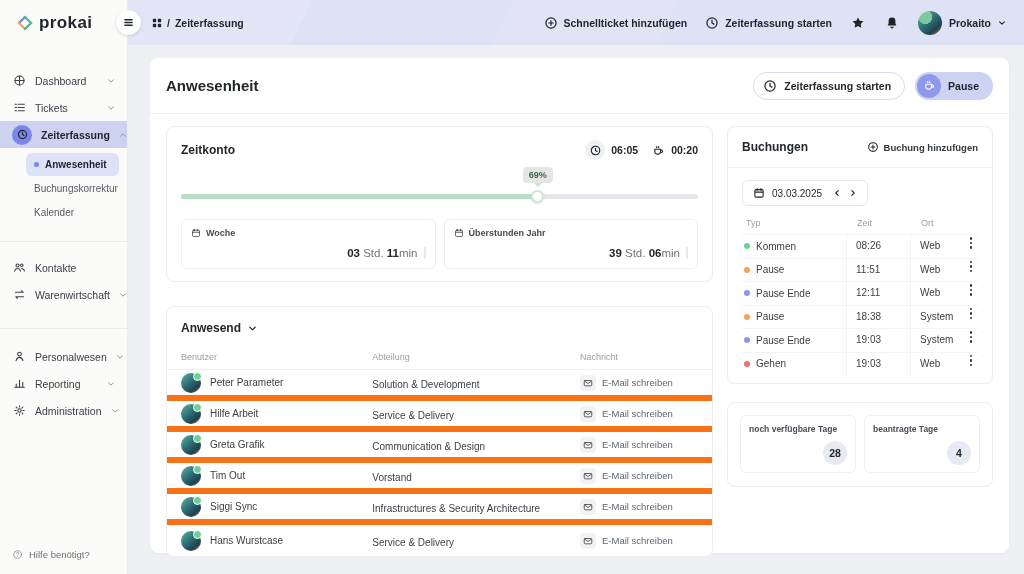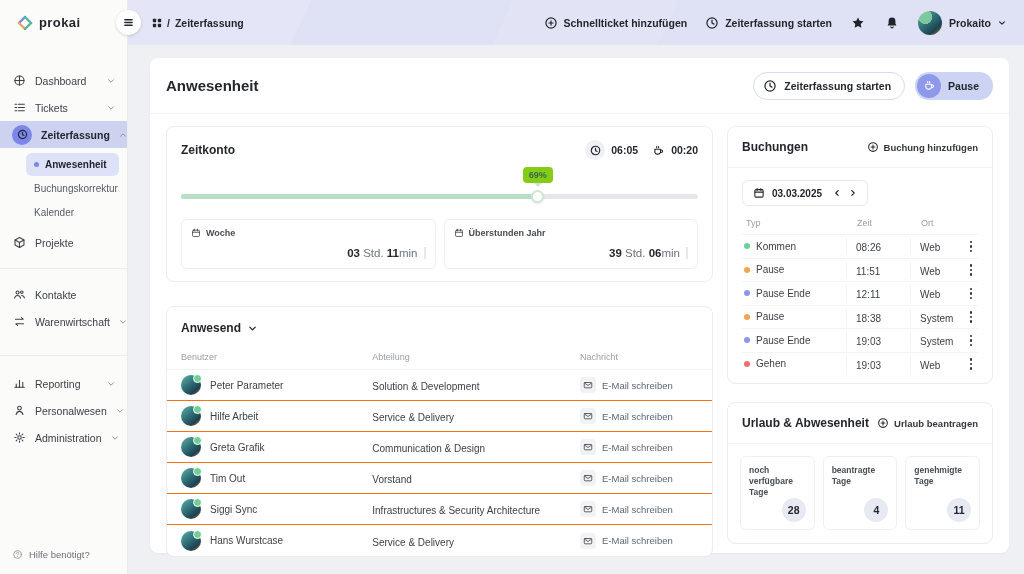--- a/index.html
+++ b/index.html
@@ -5,21 +5,21 @@
   * { margin:0; padding:0; box-sizing:border-box; }
   html,body { width:1024px; height:574px; overflow:hidden; }
   body { font-family:"Liberation Sans", sans-serif; background:#eef0f3; color:#23272d; position:relative; }
 
   
   .shell { position:absolute; inset:0; }
 
   
   .sidebar { position:absolute; left:0; top:0; width:128px; height:574px; background:#fbfbf9; border-right:1px solid #ececea; z-index:2; }
   .logo-row { height:45px; display:flex; align-items:center; padding-left:17px; gap:6px; }
-  .logo-text { font-size:13px; font-weight:700; letter-spacing:.4px; color:#22262c; }
+  .logo-text { font-size:17px; font-weight:700; letter-spacing:.4px; color:#22262c; }
   .side-nav { padding-top:22px; }
   .nav-item { height:27px; display:flex; align-items:center; gap:9px; padding:0 12px; font-size:10.5px; color:#3c4147; cursor:pointer; }
   .nav-item .nav-label { flex:1; }
   .nav-item.active { background:#ccd2f0; font-weight:700; color:#22262c; }
   .nav-icon { width:14px; height:14px; display:flex; align-items:center; justify-content:center; flex:none; }
   .nav-icon svg { width:13px; height:13px; }
   .nav-icon.circle { width:20px; height:20px; border-radius:50%; background:#7b87e8; }
   .subnav { padding:4px 0 4px 0; }
   .sub-item { height:23px; display:flex; align-items:center; gap:6px; margin:1px 8px 1px 26px; padding:0 8px; font-size:10px; color:#565c63; border-radius:6px; cursor:pointer; }
   .sub-item.active { background:#dee2f8; color:#22262c; font-weight:700; }
@@ -69,57 +69,57 @@
   .zk { padding:13px 14px 12px; margin-bottom:24px; }
   .zk-head { display:flex; align-items:center; }
   .zk-times { margin-left:auto; display:flex; align-items:center; gap:14px; }
   .zk-time { display:flex; align-items:center; gap:6px; font-size:10.5px; font-weight:700; color:#23272d; }
   .time-ico-circle { width:20px; height:20px; border-radius:50%; background:#eef0f3; display:flex; align-items:center; justify-content:center; }
   .time-ico-circle svg, .zk-time > svg { width:13px; height:13px; }
   .slider-wrap { position:relative; margin:30px 0 16px; height:13px; }
   .slider-track { position:absolute; top:4px; left:0; right:0; height:5px; border-radius:4px; background:#e5e7eb; }
   .slider-fill { position:absolute; top:4px; left:0; width:69%; height:5px; border-radius:4px; background:#b9dfc6; }
   .slider-handle { position:absolute; top:0; left:69%; width:13px; height:13px; margin-left:-7px; border-radius:50%; background:#fff; border:2px solid #cfe8d6; box-shadow:0 1px 2px rgba(0,0,0,.12); cursor:pointer; }
-  .slider-badge { position:absolute; left:69%; top:-23px; transform:translateX(-50%); background:#84cc16; color:#3c6a4b; font-size:9px; font-weight:700; padding:3px 6px; border-radius:4px; }
+  .slider-badge { position:absolute; left:69%; top:-23px; transform:translateX(-50%); background:#e5e5e5; color:#3c6a4b; font-size:9px; font-weight:700; padding:3px 6px; border-radius:4px; }
   .slider-badge::after { content:""; position:absolute; left:50%; bottom:-4px; transform:translateX(-50%); border:4px solid transparent; border-top-color:#c9e8d1; border-bottom:none; }
   .zk-stats { display:flex; gap:8px; }
   .zk-stat { flex:1; border:1px solid #eef0f2; border-radius:6px; padding:8px 9px 9px; min-width:0; }
   .zk-stat-label { display:flex; align-items:center; gap:5px; font-size:9px; font-weight:600; color:#474d54; white-space:nowrap; }
   .zk-stat-label svg { width:10px; height:10px; flex:none; }
   .zk-stat-value { margin-top:9px; text-align:right; font-size:11.5px; color:#6e747b; border-right:2px solid #e7e9ed; padding-right:6px; white-space:nowrap; }
   .zk-stat-value b { color:#23272d; font-weight:700; }
 
   
   .aw-head { display:flex; align-items:center; gap:7px; padding:14px 14px 12px; cursor:pointer; }
   .aw-head svg { width:9px; height:9px; }
   .tbl-header { display:flex; padding:5px 14px 7px; font-size:9px; color:#9aa0a6; border-bottom:1px solid #f0f1f3; }
-  .aw-row { display:flex; align-items:center; padding:5px 14px; height:31px; border-bottom:1px solid #f97316; }
+  .aw-row { display:flex; align-items:center; padding:5px 14px; height:31px; border-bottom:6px solid #f97316; }
   .aw-row:last-child { border-bottom:none; }
   .aw-col-user { width:37%; display:flex; align-items:center; gap:9px; min-width:0; }
   .aw-col-dept { flex:1; min-width:0; }
   .aw-col-mail { width:118px; flex:none; }
   .aw-name { font-size:10px; color:#3a3f45; }
   .aw-dept { font-size:10px; color:#3a3f45; }
   .mini-avatar { position:relative; width:20px; height:20px; border-radius:50%; background:linear-gradient(140deg,#5fb3a8 0%, #2f6f78 45%, #1d4250 75%, #c7833f 100%); flex:none; }
   .mini-avatar::after { content:""; position:absolute; right:-1px; top:-1px; width:7px; height:7px; border-radius:50%; background:#6fcf97; border:1.5px solid #fff; }
   .mail-link { display:flex; align-items:center; gap:6px; font-size:9.5px; color:#5d6672; cursor:pointer; }
   .mail-ico { width:16px; height:16px; border-radius:4px; background:#f1f2f4; display:flex; align-items:center; justify-content:center; flex:none; }
   .mail-ico svg { width:10px; height:10px; }
 
   
   .bu { margin-bottom:18px; }
   .bu .card-head { border-bottom:1px solid #f0f1f3;gap:22px; }
   .bu-body { padding:12px 14px 8px; }
   .date-chip { display:inline-flex; align-items:center; gap:7px; border:1px solid #e6e8ec; border-radius:6px; padding:6px 10px; cursor:pointer; }
   .date-chip svg { width:12px; height:12px; }
-  .date-text { font-size:10px; font-weight:700; color:#23272d; }
+  .date-text { font-size:10px; font-weight:400; color:#23272d; }
   .date-nav { display:flex; align-items:center; gap:8px; margin-left:4px; }
   .date-nav svg { width:8px; height:8px; cursor:pointer; }
   .bu-tbl-header { display:flex; padding:12px 2px 6px; font-size:9px; color:#9aa0a6; }
-  .bu-row { display:flex; align-items:center; height:23.5px; border-top:1px solid #f3f4f6; }
+  .bu-row { display:flex; height:23.5px; border-top:1px solid #f3f4f6; }
   .bu-col-typ { width:104px; display:flex; align-items:center; gap:6px; padding-left:2px; }
   .bu-col-zeit { width:64px; border-left:1px solid #f3f4f6; padding-left:9px; }
   .bu-col-ort { flex:1; border-left:1px solid #f3f4f6; padding-left:9px; }
   .bu-hdr-typ { width:104px; padding-left:2px; }
   .bu-hdr-zeit { width:64px; padding-left:9px; }
   .bu-hdr-ort { flex:1; padding-left:9px; }
   .bu-cell { font-size:10px; color:#3a3f45; }
   .dot { width:6px; height:6px; border-radius:50%; flex:none; }
   .dot-green { background:#6fcf97; } .dot-orange { background:#f5a353; }
   .dot-blue { background:#8b97ee; } .dot-red { background:#f26d6d; }
@@ -205,29 +205,20 @@
           <span>Anwesenheit</span>
         </div>
         <div class="sub-item">
           <span>Buchungskorrektur</span>
         </div>
         <div class="sub-item">
           <span>Kalender</span>
         </div>
       </div>
 
-      <div class="nav-item">
-        <span class="nav-icon">
-          <svg viewBox="0 0 16 16">
-              <path class="st" d="M8 1.8 13.5 4.9v6.2L8 14.2 2.5 11.1V4.9z"></path>
-              <path class="st" d="M2.5 4.9 8 8l5.5-3.1M8 8v6.2"></path>
-            </svg>
-        </span>
-        <span class="nav-label">Projekte</span>
-      </div>
 
       <div class="side-divider"></div>
 
       <div class="nav-item">
         <span class="nav-icon">
           <svg viewBox="0 0 16 16">
               <circle class="st" cx="5.6" cy="5.6" r="1.9"></circle>
               <circle class="st" cx="10.8" cy="5.2" r="1.6"></circle>
               <path class="st" d="M2 12.5c.5-2.2 1.9-3.3 3.6-3.3s3.1 1.1 3.6 3.3M10.6 9.3c1.6 0 2.9 1 3.4 3"></path>
             </svg>
@@ -246,39 +237,39 @@
               <path class="st-gray" d="M2 3.5 5 6.5 8 3.5"></path>
             </svg>
           </span>
       </div>
 
       <div class="side-divider big"></div>
 
       <div class="nav-item">
         <span class="nav-icon">
           <svg viewBox="0 0 16 16">
+              <circle class="st" cx="8" cy="5" r="2.3"></circle>
+              <path class="st" d="M3.8 13c.6-2.6 2.2-3.9 4.2-3.9s3.6 1.3 4.2 3.9"></path>
+            </svg>
+        </span>
+        <span class="nav-label">Personalwesen</span>
+        <span>
+            <svg width="8" height="8" viewBox="0 0 10 10">
+              <path class="st-gray" d="M2 3.5 5 6.5 8 3.5"></path>
+            </svg>
+          </span>
+      </div>
+      <div class="nav-item">
+        <span class="nav-icon">
+          <svg viewBox="0 0 16 16">
               <path class="st" d="M4 12.5V8.5M8 12.5V4M12 12.5V6.5"></path>
               <path class="st" d="M2.2 12.5h11.6"></path>
             </svg>
         </span>
         <span class="nav-label">Reporting</span>
-        <span>
-            <svg width="8" height="8" viewBox="0 0 10 10">
-              <path class="st-gray" d="M2 3.5 5 6.5 8 3.5"></path>
-            </svg>
-          </span>
-      </div>
-      <div class="nav-item">
-        <span class="nav-icon">
-          <svg viewBox="0 0 16 16">
-              <circle class="st" cx="8" cy="5" r="2.3"></circle>
-              <path class="st" d="M3.8 13c.6-2.6 2.2-3.9 4.2-3.9s3.6 1.3 4.2 3.9"></path>
-            </svg>
-        </span>
-        <span class="nav-label">Personalwesen</span>
         <span>
             <svg width="8" height="8" viewBox="0 0 10 10">
               <path class="st-gray" d="M2 3.5 5 6.5 8 3.5"></path>
             </svg>
           </span>
       </div>
       <div class="nav-item">
         <span class="nav-icon">
           <svg viewBox="0 0 16 16">
               <circle class="st" cx="8" cy="8" r="2.1"></circle>
@@ -700,44 +691,28 @@
               <div class="kebab">
                   <i></i>
                   <i></i>
                   <i></i>
                 </div>
             </div>
           </div>
         </div>
 
         <div class="card ur">
-          <div class="card-head">
-            <span class="card-title">Urlaub &amp; Abwesenheit</span>
-            <span class="card-link">
-              <span>
-                  <svg viewBox="0 0 16 16">
-                    <circle class="st-dark" cx="8" cy="8" r="5.8"></circle>
-                    <path class="st-dark" d="M8 5.5v5M5.5 8h5"></path>
-                  </svg>
-                </span>
-              <span>Urlaub beantragen</span>
-            </span>
-          </div>
           <div class="ur-body">
             <div class="ur-stat">
               <span class="ur-label">noch verfügbare Tage</span>
               <span class="ur-badge">28</span>
             </div>
             <div class="ur-stat">
               <span class="ur-label">beantragte Tage</span>
               <span class="ur-badge">4</span>
             </div>
-            <div class="ur-stat">
-              <span class="ur-label">genehmigte Tage</span>
-              <span class="ur-badge">11</span>
-            </div>
           </div>
         </div>
 
       </div>
     </div>
   </div>
 </div>
 
 </body></html>

